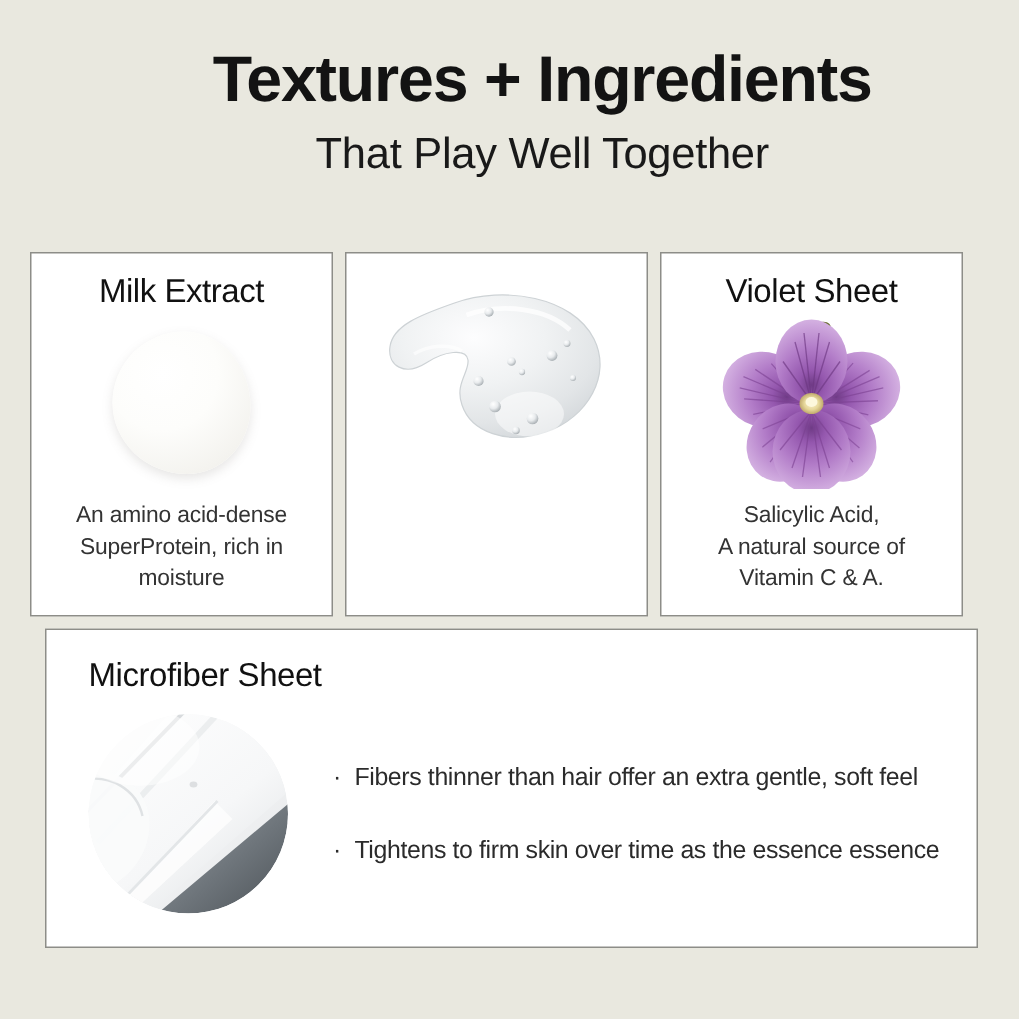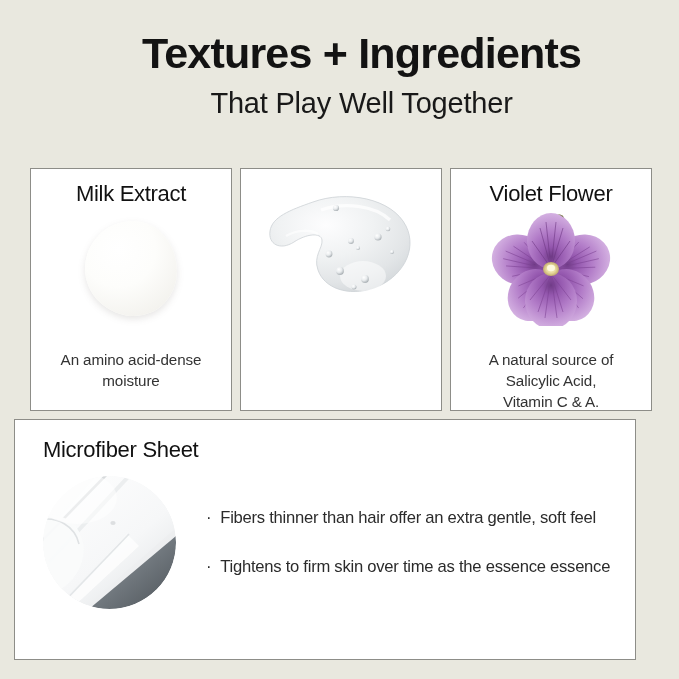--- a/index.html
+++ b/index.html
@@ -49,21 +49,21 @@
     letter-spacing: -0.2px;
     color: #191919;
     line-height: 1.15;
     white-space: nowrap;
   }
 
   
   .card-row {
     position: absolute;
     top: 168px;
-    left: 30px;
+    left: 20px;
     width: 622px;
     height: 243px;
     display: flex;
     gap: 8px;
   }
 
   .card {
     flex: 1 1 0;
     background: #ffffff;
     border: 1px solid #8d8d88;
@@ -91,21 +91,21 @@
     justify-content: center;
     margin-top: 4px;
   }
 
   .card-desc {
     font-size: 15.2px;
     line-height: 1.38;
     color: #333333;
     text-align: center;
     letter-spacing: -0.1px;
-    margin-top: 24px;
+    margin-top: 8px;
   }
 
   .card-desc .tight { letter-spacing: -0.55px; font-size: 14.8px; }
 
   
   .milk-blob {
     width: 92px;
     height: 95px;
     background:
       radial-gradient(circle at 36% 30%, #ffffff 0%, #fdfdfb 42%, #f4f3ef 78%, #eceae4 100%);
@@ -118,23 +118,23 @@
   .gel-wrap svg { display: block; }
 
   
   .flower-wrap { position: relative; width: 124px; height: 116px; }
   .flower-wrap svg { display: block; }
 
   
   .wide-card {
     position: absolute;
     top: 419px;
-    left: 14px;
+    left: 30px;
     width: 622px;
-    height: 241px;
+    height: 213px;
     background: #ffffff;
     border: 1px solid #8d8d88;
     padding: 18px 22px 32px 28px;
   }
 
   .wide-title {
     font-size: 22px;
     font-weight: 400;
     letter-spacing: -0.3px;
     color: #111;
@@ -192,20 +192,21 @@
 
   <div class="card-row">
 
     <div class="card">
       <div class="card-title">Milk Extract</div>
       <div class="art-area">
         <div class="milk-blob"></div>
       </div>
       <div class="card-desc">
         <div>An amino acid-dense</div>
+        <div>SuperProtein, rich in</div>
         <div>moisture</div>
       </div>
     </div>
 
     <div class="card">
       <div class="art-area">
         <div class="gel-wrap">
           <svg width="150" height="104" viewBox="0 0 150 104">
             <defs>
               <radialGradient id="gelg" cx="40%" cy="30%" r="75%">
@@ -235,21 +236,21 @@
             <circle cx="74" cy="79" r="3.9" fill="url(#bub)"></circle>
             <circle cx="99" cy="87" r="3.9" fill="url(#bub)"></circle>
             <circle cx="88" cy="95" r="2.5" fill="url(#bub)"></circle>
             <circle cx="126" cy="60" r="2.0" fill="url(#bub)"></circle>
           </svg>
         </div>
       </div>
     </div>
 
     <div class="card">
-      <div class="card-title">Violet Flower</div>
+      <div class="card-title">Violet Sheet</div>
       <div class="art-area">
         <div class="flower-wrap">
           <svg width="124" height="116" viewBox="0 0 124 116">
             <defs>
               <radialGradient id="pet" cx="50%" cy="78%" r="80%">
                 <stop offset="0%" stop-color="#6f3b86"></stop>
                 <stop offset="22%" stop-color="#9457ae"></stop>
                 <stop offset="55%" stop-color="#b27cc8"></stop>
                 <stop offset="100%" stop-color="#d6b4e3"></stop>
               </radialGradient>
@@ -334,22 +335,22 @@
                 </g>
               </g>
             </g>
 
             <ellipse cx="62" cy="59" rx="8" ry="7" fill="url(#ctr)"></ellipse>
             <ellipse cx="62" cy="58" rx="4" ry="3.3" fill="#fdf8dd"></ellipse>
           </svg>
         </div>
       </div>
       <div class="card-desc">
+        <div>Salicylic Acid,</div>
         <div>A natural source of</div>
-        <div>Salicylic Acid,</div>
         <div>Vitamin C &amp; A.</div>
       </div>
     </div>
 
   </div>
 
   <div class="wide-card">
     <div class="wide-title">Microfiber Sheet</div>
     <div class="wide-body">
 

